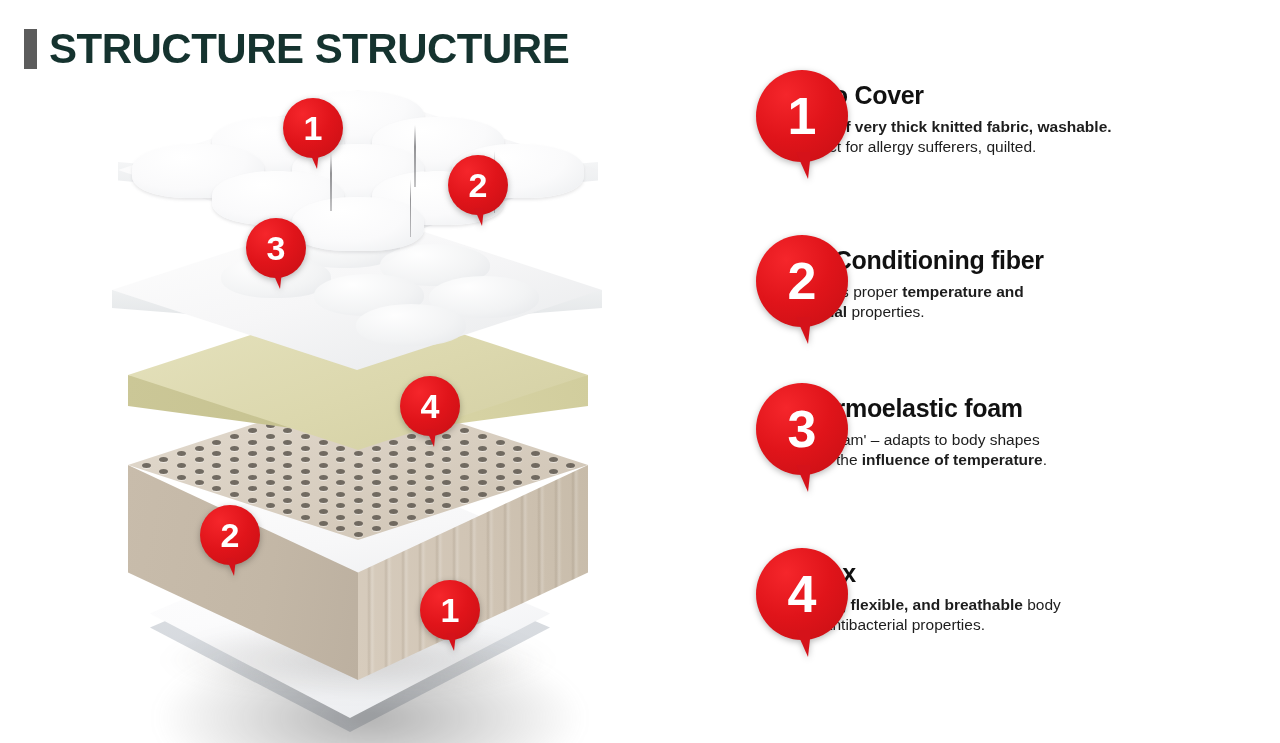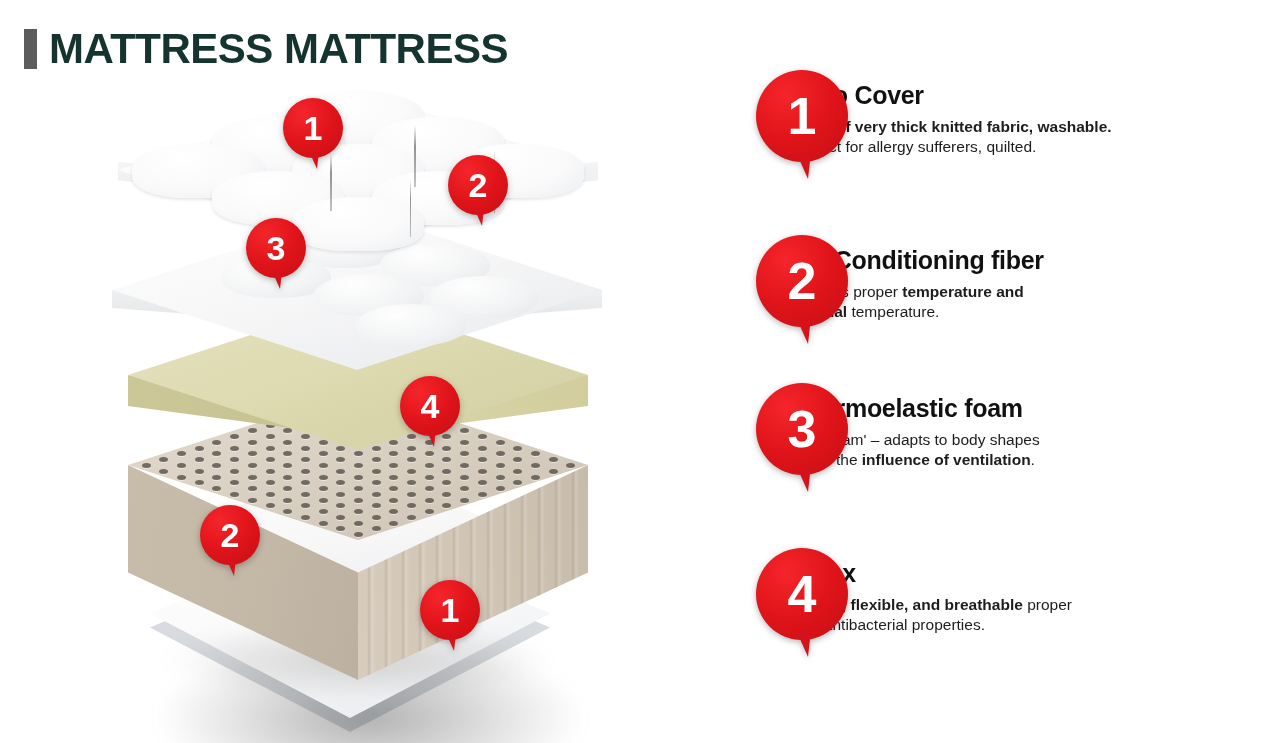--- a/index.html
+++ b/index.html
@@ -319,21 +319,21 @@
   .li-1 { left: 0;  top: 0; }
   .li-2 { left: 0;  top: 165px; }
   .li-3 { left: 0;  top: 313px; }
   .li-4 { left: 0;  top: 478px; }
 </style>
 </head>
 <body>
 
 <div class="title-row">
   <div class="title-bar"></div>
-  <div class="title-text">MATTRESS MATTRESS</div>
+  <div class="title-text">STRUCTURE STRUCTURE</div>
 </div>
 
 <div class="stage">
 
   <div class="slab cover-bottom">
     <div class="shadow"></div>
     <div class="edge"></div>
     <div class="body"></div>
   </div>
 
@@ -598,44 +598,44 @@
   </div>
 
   <div class="legend-item li-2">
     <div class="pin pin-lg">
       <span>2</span>
     </div>
     <div class="legend-text">
       <div class="legend-title">Air-Conditioning fiber</div>
       <div class="legend-desc">
         <span>Ensures proper </span><b>temperature and</b><br>
-        <b>optimal</b><span> temperature.</span>
+        <b>optimal</b><span> properties.</span>
       </div>
     </div>
   </div>
 
   <div class="legend-item li-3">
     <div class="pin pin-lg">
       <span>3</span>
     </div>
     <div class="legend-text">
       <div class="legend-title">Thermoelastic foam</div>
       <div class="legend-desc">
         <span>Lazy foam' – adapts to body shapes</span><br>
-        <span>under the </span><b>influence of ventilation</b><span>.</span>
+        <span>under the </span><b>influence of temperature</b><span>.</span>
       </div>
     </div>
   </div>
 
   <div class="legend-item li-4">
     <div class="pin pin-lg">
       <span>4</span>
     </div>
     <div class="legend-text">
       <div class="legend-title">Latex</div>
       <div class="legend-desc">
-        <b>Elastic, flexible, and breathable</b><span> proper</span><br>
+        <b>Elastic, flexible, and breathable</b><span> body</span><br>
         <span>with antibacterial properties.</span>
       </div>
     </div>
   </div>
 
 </div>
 
 </body></html>

